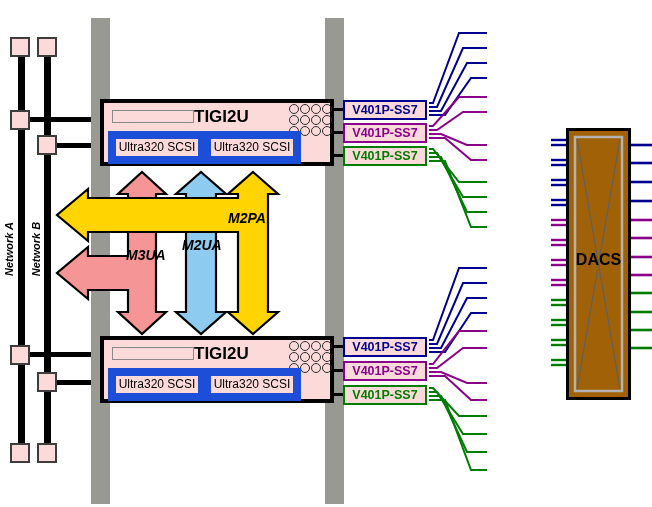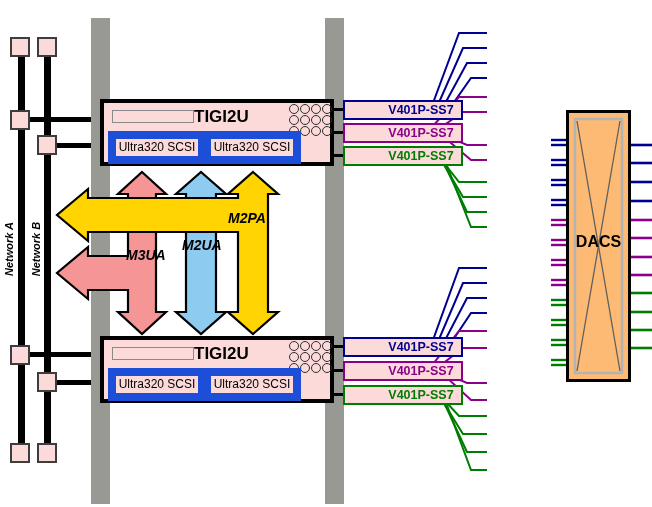--- a/index.html
+++ b/index.html
@@ -13,21 +13,21 @@
             transform:rotate(-90deg);color:#000;white-space:nowrap;}
   .server{width:226px;height:59px;border:4px solid #000;}
   .slot{left:8px;top:7px;width:80px;height:11px;border:1.5px solid #8a8a8a;box-sizing:content-box;}
   .server-title{left:90px;top:4px;width:110px;text-align:left;font-weight:bold;font-size:17px;color:#000;}
   .vents{left:184px;top:1px;width:47px;line-height:0;}
   .vents i{display:inline-block;width:10px;height:10px;border:1.3px solid #2e2e2e;border-radius:50%;
            box-sizing:border-box;margin:0 0 1px 1px;}
   .scsi{top:28px;width:82px;height:17px;border:8px solid #1d4ed8;text-align:center;
         font-size:12px;line-height:17px;color:#000;}
   .card{left:343px;width:80px;height:16px;border:2.5px solid;text-align:center;
-        font-weight:bold;font-size:12.5px;line-height:16px;padding-left:36px;}
+        font-weight:bold;font-size:12.5px;line-height:16px;}
   .stub{left:334px;width:10px;height:3px;background:#000;}
   .xbox{border:4px solid #000;}
   .xbox-label{left:0;width:100%;text-align:center;font-weight:bold;color:#000;}
   .proto-label{font:bold italic 14px "Liberation Sans",sans-serif;color:#000;white-space:nowrap;}
 </style>
 </head>
 <body>
 
 <div class="canvas">
 
@@ -155,21 +155,21 @@
     <span>V401P-SS7</span></div>
 
   <div class="abs card" style="top: 337px; border-color: rgb(0, 0, 144); color: rgb(0, 0, 144); background: rgb(252, 218, 218);">
     <span>V401P-SS7</span></div>
   <div class="abs card" style="top: 361px; border-color: rgb(139, 0, 139); color: rgb(139, 0, 139); background: rgb(252, 218, 218);">
     <span>V401P-SS7</span></div>
   <div class="abs card" style="top: 385px; border-color: rgb(0, 125, 0); color: rgb(0, 125, 0); background: rgb(252, 218, 218);">
     <span>V401P-SS7</span></div>
 
 
-  <div class="abs xbox" style="left: 566px; top: 110px; width: 59px; height: 266px; border-width: 3.5px; background: #fdba74;">
+  <div class="abs xbox" style="left: 566px; top: 128px; width: 59px; height: 266px; border-width: 3.5px; background: #a16207;">
     <svg width="59" height="266" viewBox="0 0 59 266" style="position:absolute;left:0;top:0;">
       <rect x="6" y="6" width="47" height="254" fill="none" stroke="#b3b3b3" stroke-width="2.5"></rect>
       <line x1="8" y1="8" x2="51" y2="258" stroke="#606060" stroke-width="1.3"></line>
       <line x1="51" y1="8" x2="8" y2="258" stroke="#606060" stroke-width="1.3"></line>
     </svg>
     <div class="abs xbox-label" style="top:120px;font-size:16px;">DACS</div>
   </div>
 
 </div>
 

